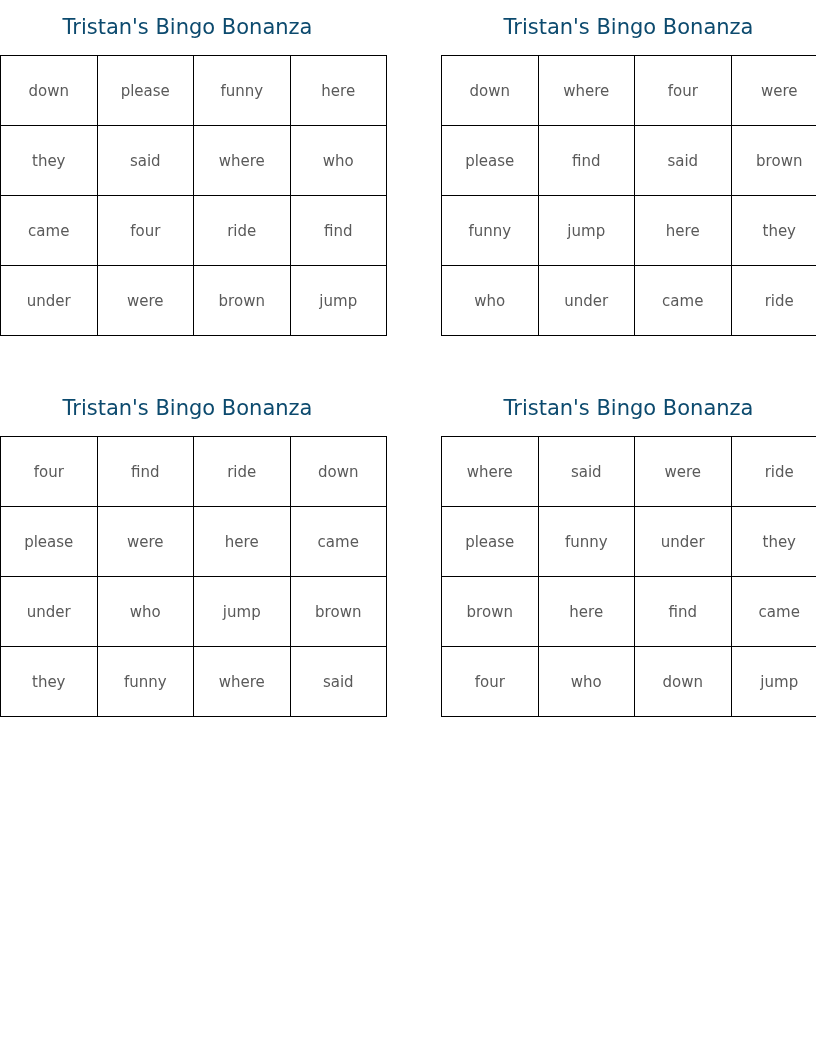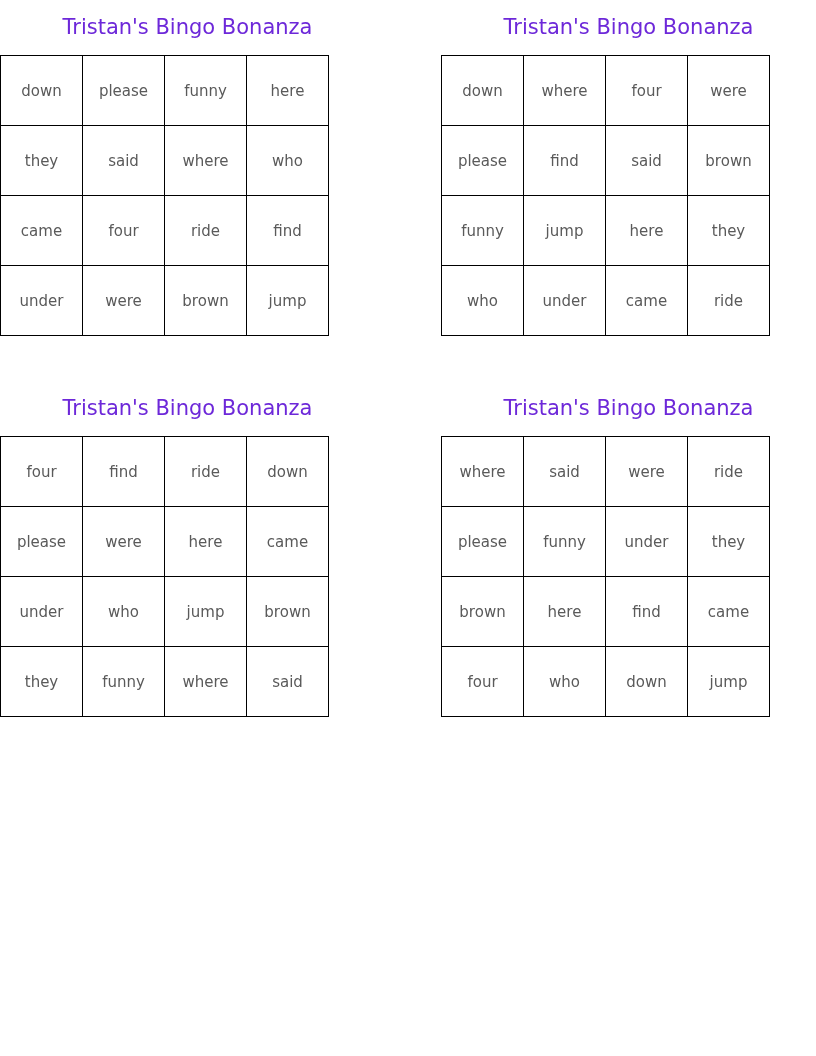--- a/index.html
+++ b/index.html
@@ -1,19 +1,19 @@
 <!DOCTYPE html>
 <html><head>
   <meta charset="utf-8">
   <style>
     html, body { margin: 0; padding: 0; background: #ffffff; }
     body { width: 816px; height: 1056px; position: relative; overflow: hidden; font-family: "DejaVu Sans", sans-serif; }
     .card { position: absolute; width: 375px; }
-    .card-title { text-align: center; font-size: 21px; color: #6d28d9; height: 55px; line-height: 55px; margin: 0; font-weight: normal; }
-    table.grid { border-collapse: collapse; width: 329px; table-layout: fixed; }
+    .card-title { text-align: center; font-size: 21px; color: #0c4a6e; height: 55px; line-height: 55px; margin: 0; font-weight: normal; }
+    table.grid { border-collapse: collapse; width: 387px; table-layout: fixed; }
     table.grid td { border: 1px solid #000; height: 69px; text-align: center; vertical-align: middle; font-size: 15px; color: #5a5a5a; padding: 0; }
   </style>
 </head>
 <body>
 
 <div class="card" style="left:0px; top:0px;">
   <h2 class="card-title">Tristan's Bingo Bonanza</h2>
   <table class="grid">
     <tbody>
         <tr>

